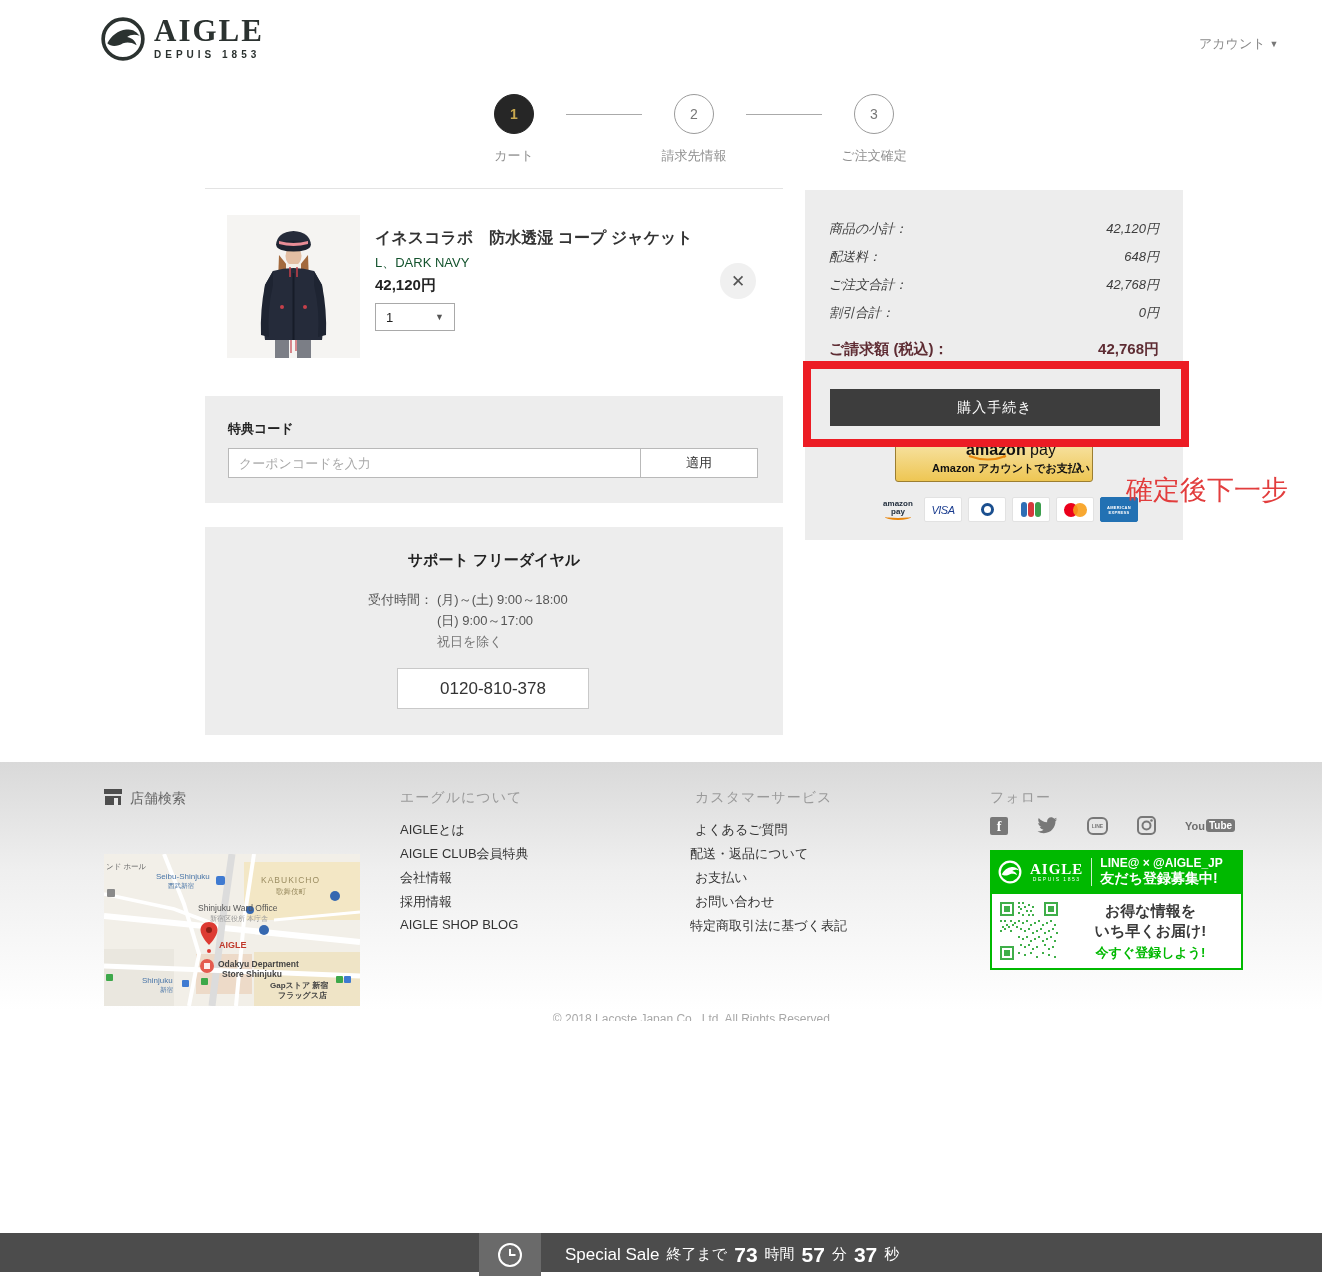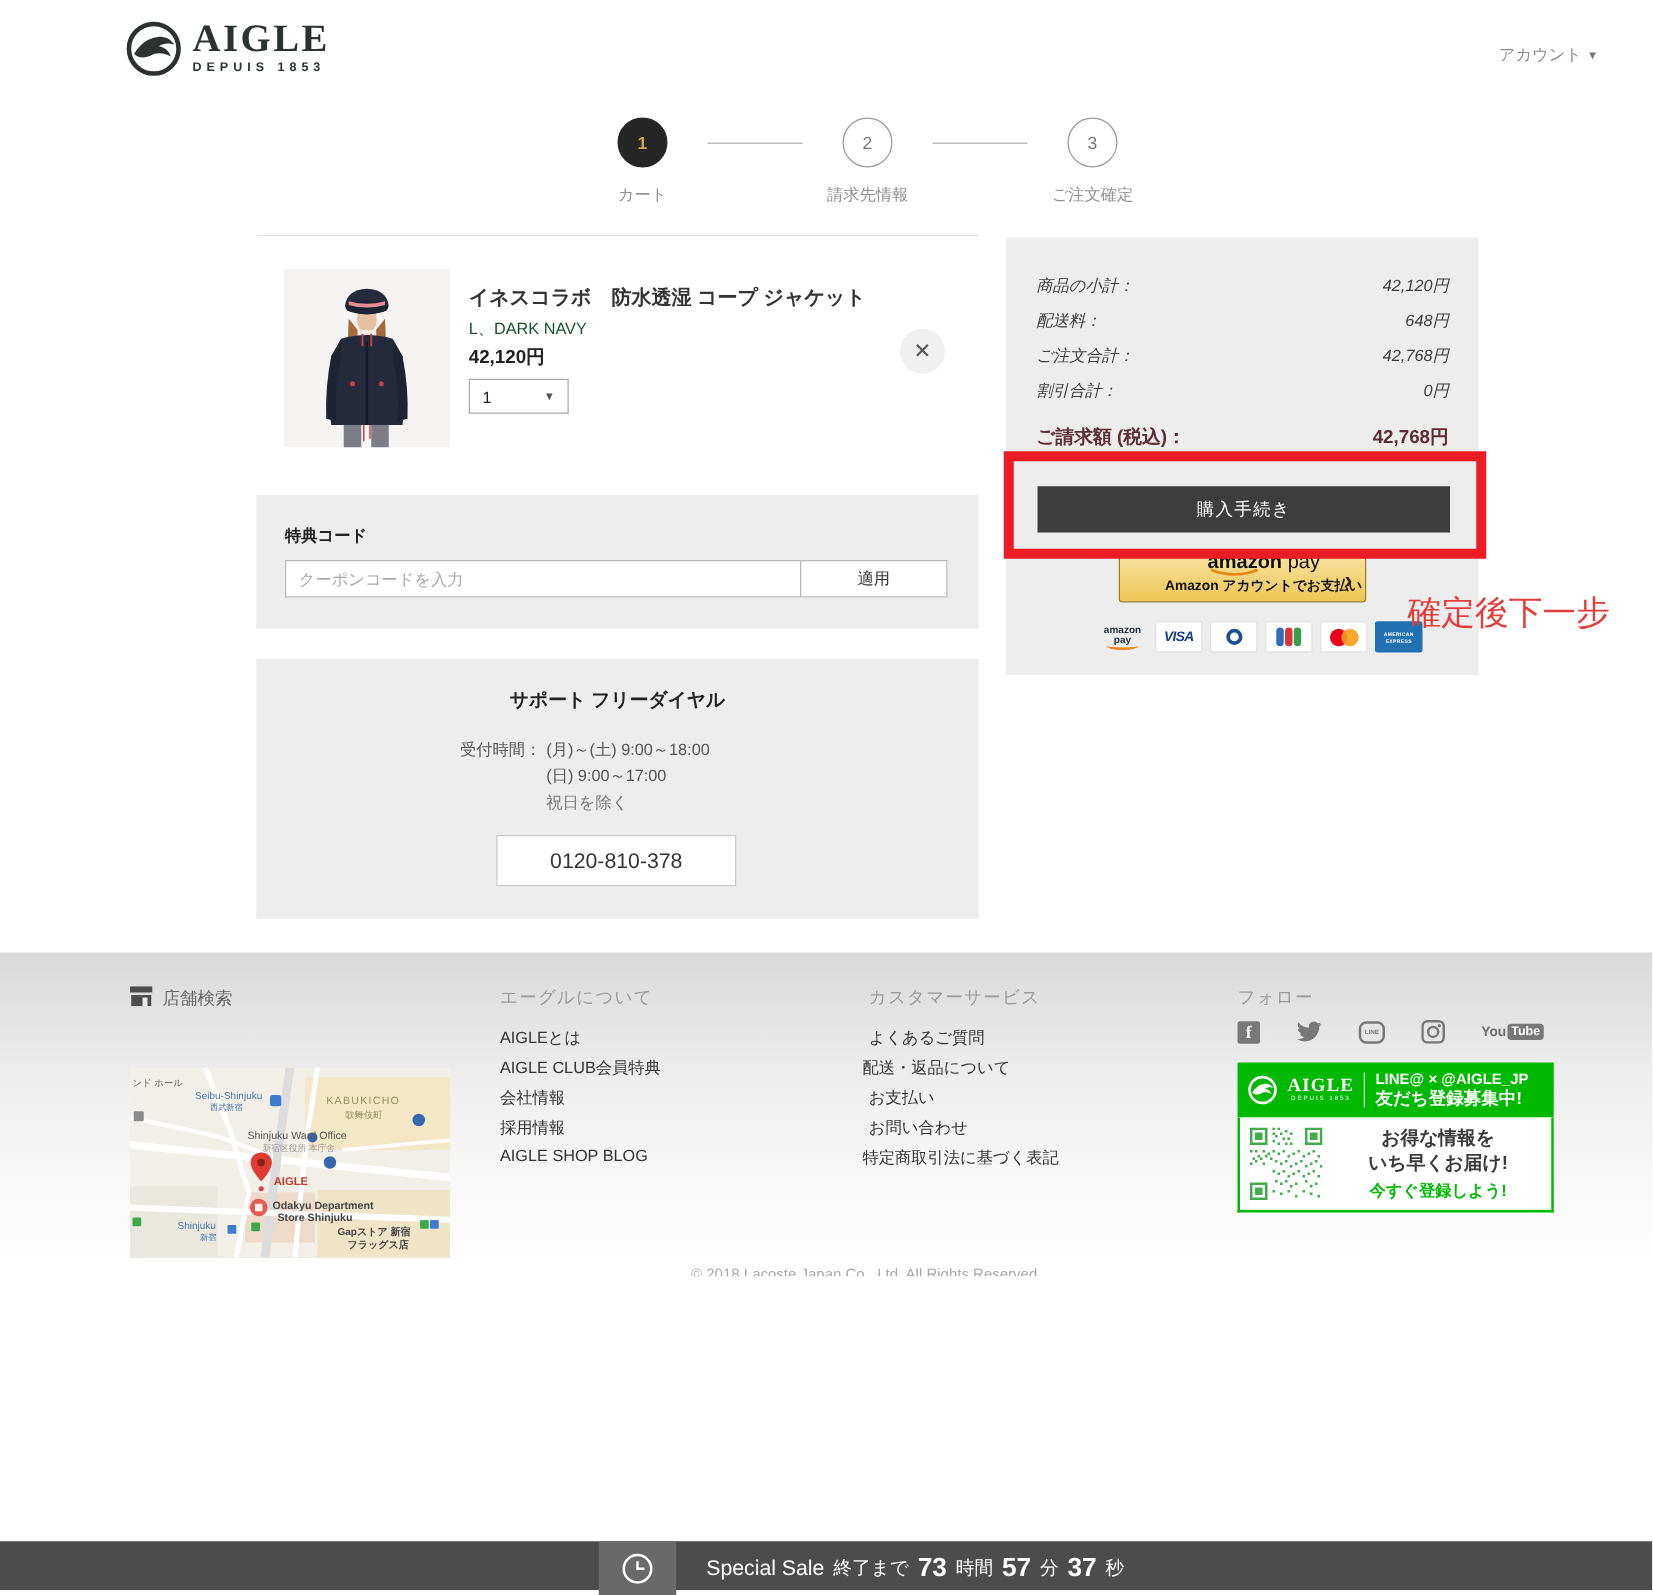--- a/index.html
+++ b/index.html
@@ -45,21 +45,21 @@
   .checkout-btn { background:#3d3d3d; color:#fff; font-size:14px; letter-spacing:1px; display:flex; align-items:center; justify-content:center; cursor:pointer; border:none; }
   .amazon-btn { background:linear-gradient(#f7e3a5,#eec653); border:1px solid #9c7e31; border-radius:3px; cursor:pointer; display:flex; flex-direction:column; align-items:center; position:relative;padding-left:34px; }
   .amz-line { font-size:16px; font-weight:bold; color:#111; line-height:15px; position:relative; }
   .amz-line .pay { font-weight:normal; }
   .amz-caption { font-size:11px; font-weight:bold; color:#111; margin-top:4px; }
   .amz-chev { position:absolute; right:10px; top:12px; font-size:19px; font-weight:bold; color:#222; }
   .pay-row { display:flex; gap:6px; align-items:center; }
   .pay-card { width:38px; height:25px; background:#fff; border:1px solid #e2e2e2; border-radius:2px; display:flex; align-items:center; justify-content:center; overflow:hidden; }
   .pay-amazon { width:40px; display:flex; flex-direction:column; align-items:center; font-size:8px; font-weight:bold; color:#232f3e; line-height:8px; }
   .pay-amazon .smile { width:26px; height:4px; border-bottom:2px solid #e8850c; border-radius:0 0 60% 60%/0 0 100% 100%; }
-  .visa-txt { font-style:italic; font-weight:bold; font-size:11px; color:#1a3c8f; letter-spacing:-0.5px; }
+  .visa-txt { font-style:italic; font-weight:normal; font-size:11px; color:#1a3c8f; letter-spacing:-0.5px; }
   .diners-ring { width:13px; height:13px; border-radius:50%; border:3px solid #1b4f8f; position:relative; }
   .jcb-bars { display:flex; gap:1px; }
   .jcb-bars i { width:6px; height:15px; border-radius:3px; display:block; }
   .mc-circ { width:14px; height:14px; border-radius:50%; }
   .amex { background:#2271b3; border-color:#2271b3; flex-direction:column; }
   .amex span { color:#fff; font-size:4px; font-weight:bold; letter-spacing:0.3px; line-height:5px; }
 
   .red-box { border:8px solid #ec1c24; z-index:5; pointer-events:none; }
   .red-note { color:#e23d3d; font-size:27px; white-space:nowrap; z-index:5; }
 

